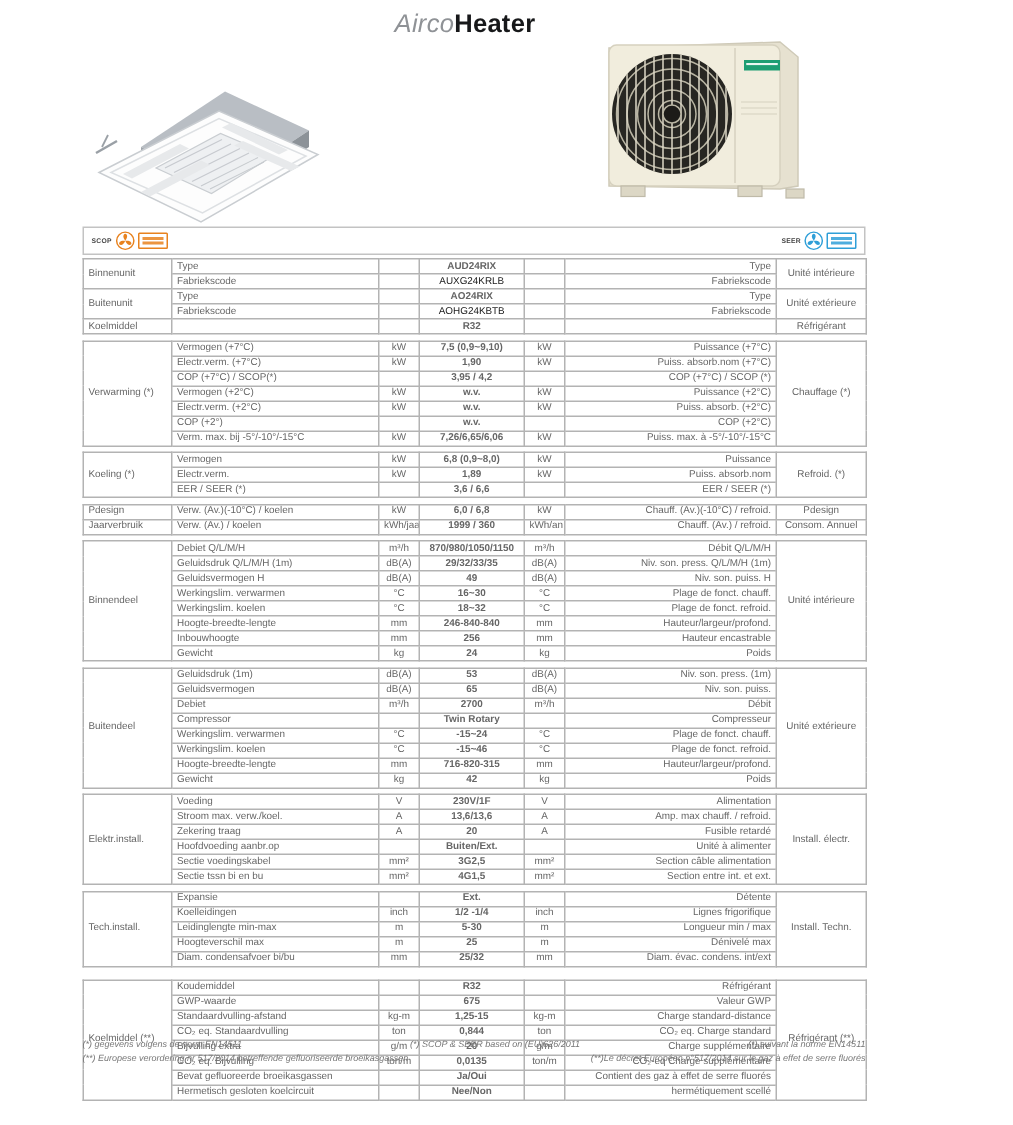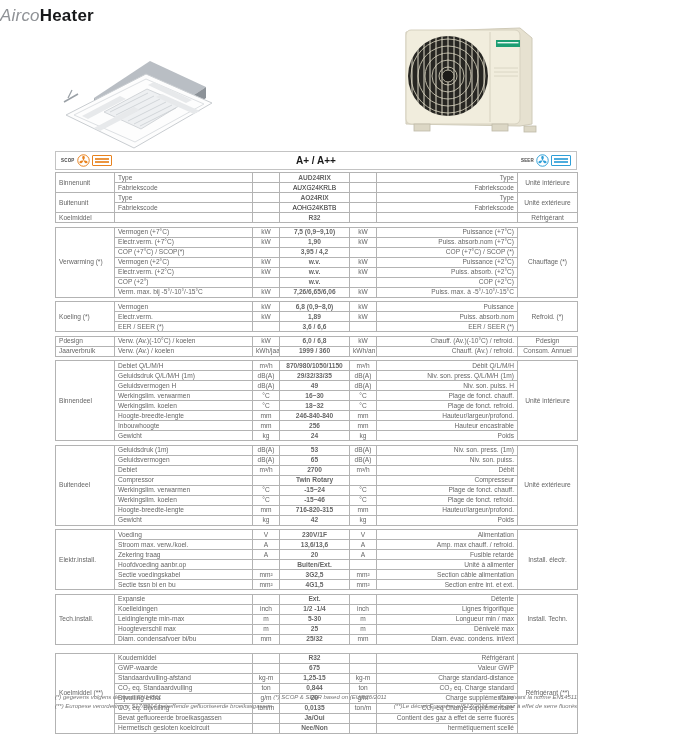--- a/index.html
+++ b/index.html
@@ -1,19 +1,19 @@
 <!DOCTYPE html>
 <html><head>
 <meta charset="utf-8">
 <style>
   html,body{margin:0;padding:0;background:#ffffff;}
   .page{position:relative;width:675px;height:750px;background:#fff;overflow:hidden;
         font-family:"Liberation Sans", sans-serif;}
   
-  .logo{position:absolute;left:0;top:6px;width:620px;text-align:left;font-size:17px;letter-spacing:.2px;}
+  .logo{position:absolute;left:0;top:6px;width:620px;text-align:center;font-size:17px;letter-spacing:.2px;}
   .logo .airco{font-style:italic;color:#8f9296;font-weight:400;}
   .logo .heater{color:#17181a;font-weight:700;}
   
   .img-indoor{position:absolute;left:58px;top:38px;}
   .img-outdoor{position:absolute;left:398px;top:16px;}
   
   .energy{position:absolute;left:55px;top:151px;width:522px;height:19px;border:1px solid #c3c3c3;
           box-sizing:border-box;display:flex;align-items:center;padding:0 5px;justify-content:space-between;}
   .energy .center{position:absolute;left:0;right:0;text-align:center;font-size:10px;font-weight:700;color:#1a1a1a;}
   .icon-cluster{display:flex;align-items:center;gap:2px;z-index:2;background:#fff;}
@@ -129,21 +129,20 @@
           <path d="M6 6 C4.2 3.6,4.7 2.1,6 1.7 C7.3 2.1,7.8 3.6,6 6 Z"></path>
           <path d="M6 6 C4.2 3.6,4.7 2.1,6 1.7 C7.3 2.1,7.8 3.6,6 6 Z" transform="rotate(120 6 6)"></path>
           <path d="M6 6 C4.2 3.6,4.7 2.1,6 1.7 C7.3 2.1,7.8 3.6,6 6 Z" transform="rotate(240 6 6)"></path>
         </g>
       </svg>
       <span class="bars orange">
           <i></i>
           <i></i>
         </span>
     </span>
-    <span class="center">A+ / A++</span>
     <span class="icon-cluster">
       <span class="tag">SEER</span>
       <svg width="13" height="13" viewBox="0 0 12 12">
         <circle cx="6" cy="6" r="5.3" fill="none" stroke="#2f9fd8" stroke-width="0.9"></circle>
         <g fill="#2f9fd8">
           <path d="M6 6 C4.2 3.6,4.7 2.1,6 1.7 C7.3 2.1,7.8 3.6,6 6 Z"></path>
           <path d="M6 6 C4.2 3.6,4.7 2.1,6 1.7 C7.3 2.1,7.8 3.6,6 6 Z" transform="rotate(120 6 6)"></path>
           <path d="M6 6 C4.2 3.6,4.7 2.1,6 1.7 C7.3 2.1,7.8 3.6,6 6 Z" transform="rotate(240 6 6)"></path>
         </g>
       </svg>

